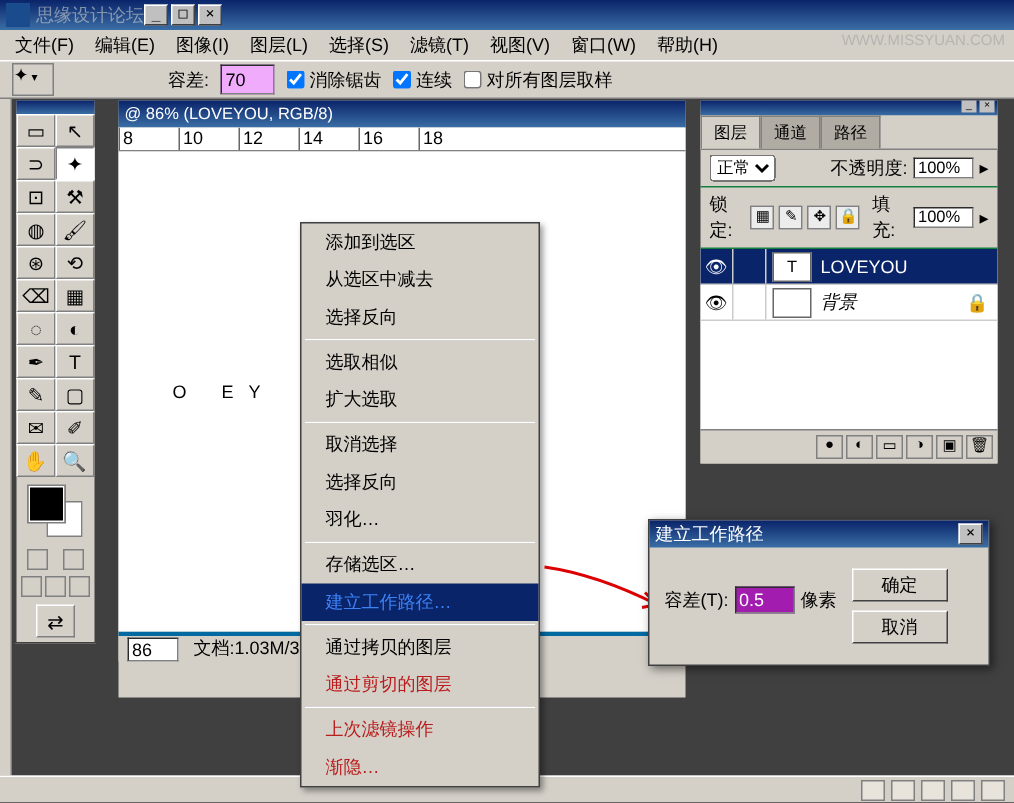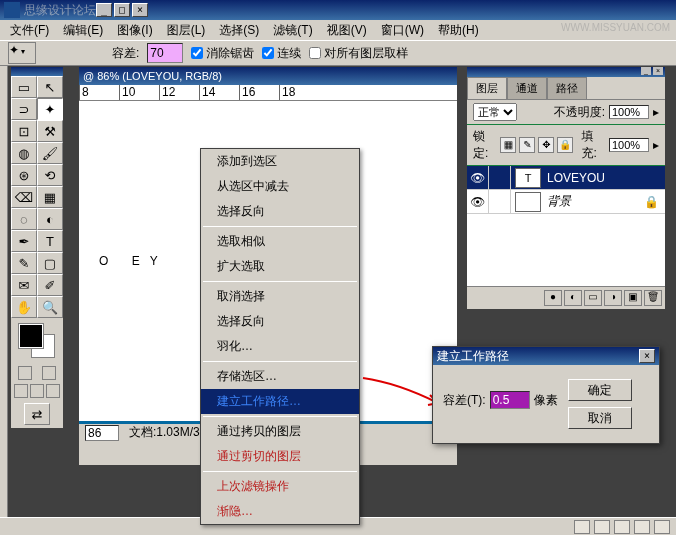--- a/index.html
+++ b/index.html
@@ -26,21 +26,21 @@
 .tool.active{border-top-color:#808080;border-left-color:#808080;border-right-color:#fff;border-bottom-color:#fff;background:#fff;}
 .color-well{width:40px;height:38px;margin:4px auto;position:relative;}
 .fg-color{position:absolute;width:24px;height:24px;background:#000;border:1px solid #fff;outline:1px solid #808080;left:2px;top:2px;z-index:2;}
 .bg-color{position:absolute;width:24px;height:24px;background:#fff;border:1px solid #808080;right:2px;bottom:2px;}
 .mini-tools{display:flex;justify-content:space-around;padding:2px;}
 .mini-tool{width:14px;height:14px;border:1px solid #808080;}
 .doc-window{position:absolute;left:78px;top:0;width:380px;height:400px;background:#d4d0c8;border:1px solid #404040;}
 .doc-title{background:linear-gradient(#0a246a,#3a6ea5);color:#fff;height:18px;padding:0 4px;display:flex;align-items:center;font-size:11px;}
 .ruler-h{height:16px;background:#fff;border-bottom:1px solid #808080;display:flex;font-size:9px;overflow:hidden;}
 .ruler-h span{flex:0 0 40px;border-left:1px solid #666;padding-left:2px;}
-.canvas{background:#fff;height:320px;position:relative;overflow:hidden;display:flex;align-items:center;justify-content:flex-start;padding-left:20px;font-size:130px;font-family:"Arial",sans-serif;letter-spacing:10px;color:#000;}
+.canvas{background:#fff;height:320px;position:relative;overflow:hidden;display:flex;align-items:center;justify-content:flex-start;padding-left:36px;font-size:130px;font-family:"Arial",sans-serif;letter-spacing:10px;color:#000;}
 .canvas .letter{display:inline-block;}
 .doc-status{background:#d4d0c8;height:20px;border-top:3px solid #0369a1;display:flex;align-items:center;padding:0 6px;font-size:11px;gap:10px;}
 .zoom-box{width:34px;border:1px inset #808080;background:#fff;padding:0 2px;}
 .context-menu{position:absolute;left:200px;top:82px;width:160px;background:#d4d0c8;border:1px solid #404040;box-shadow:2px 2px 4px rgba(0,0,0,0.4);z-index:50;}
 .ctx-item{padding:4px 16px;cursor:pointer;}
 .ctx-item.highlighted{background:#0a246a;color:#3b82f6;}
 .ctx-item.disabled{color:#b91c1c;cursor:default;}
 .ctx-sep{height:1px;background:#808080;border-bottom:1px solid #fff;margin:2px 2px;}
 .arrow-annotation{position:absolute;left:358px;top:307px;width:90px;height:40px;pointer-events:none;z-index:60;}
 .dialog{position:absolute;left:432px;top:280px;width:228px;background:#d4d0c8;border:1px solid #404040;box-shadow:2px 2px 6px rgba(0,0,0,0.5);z-index:70;}

